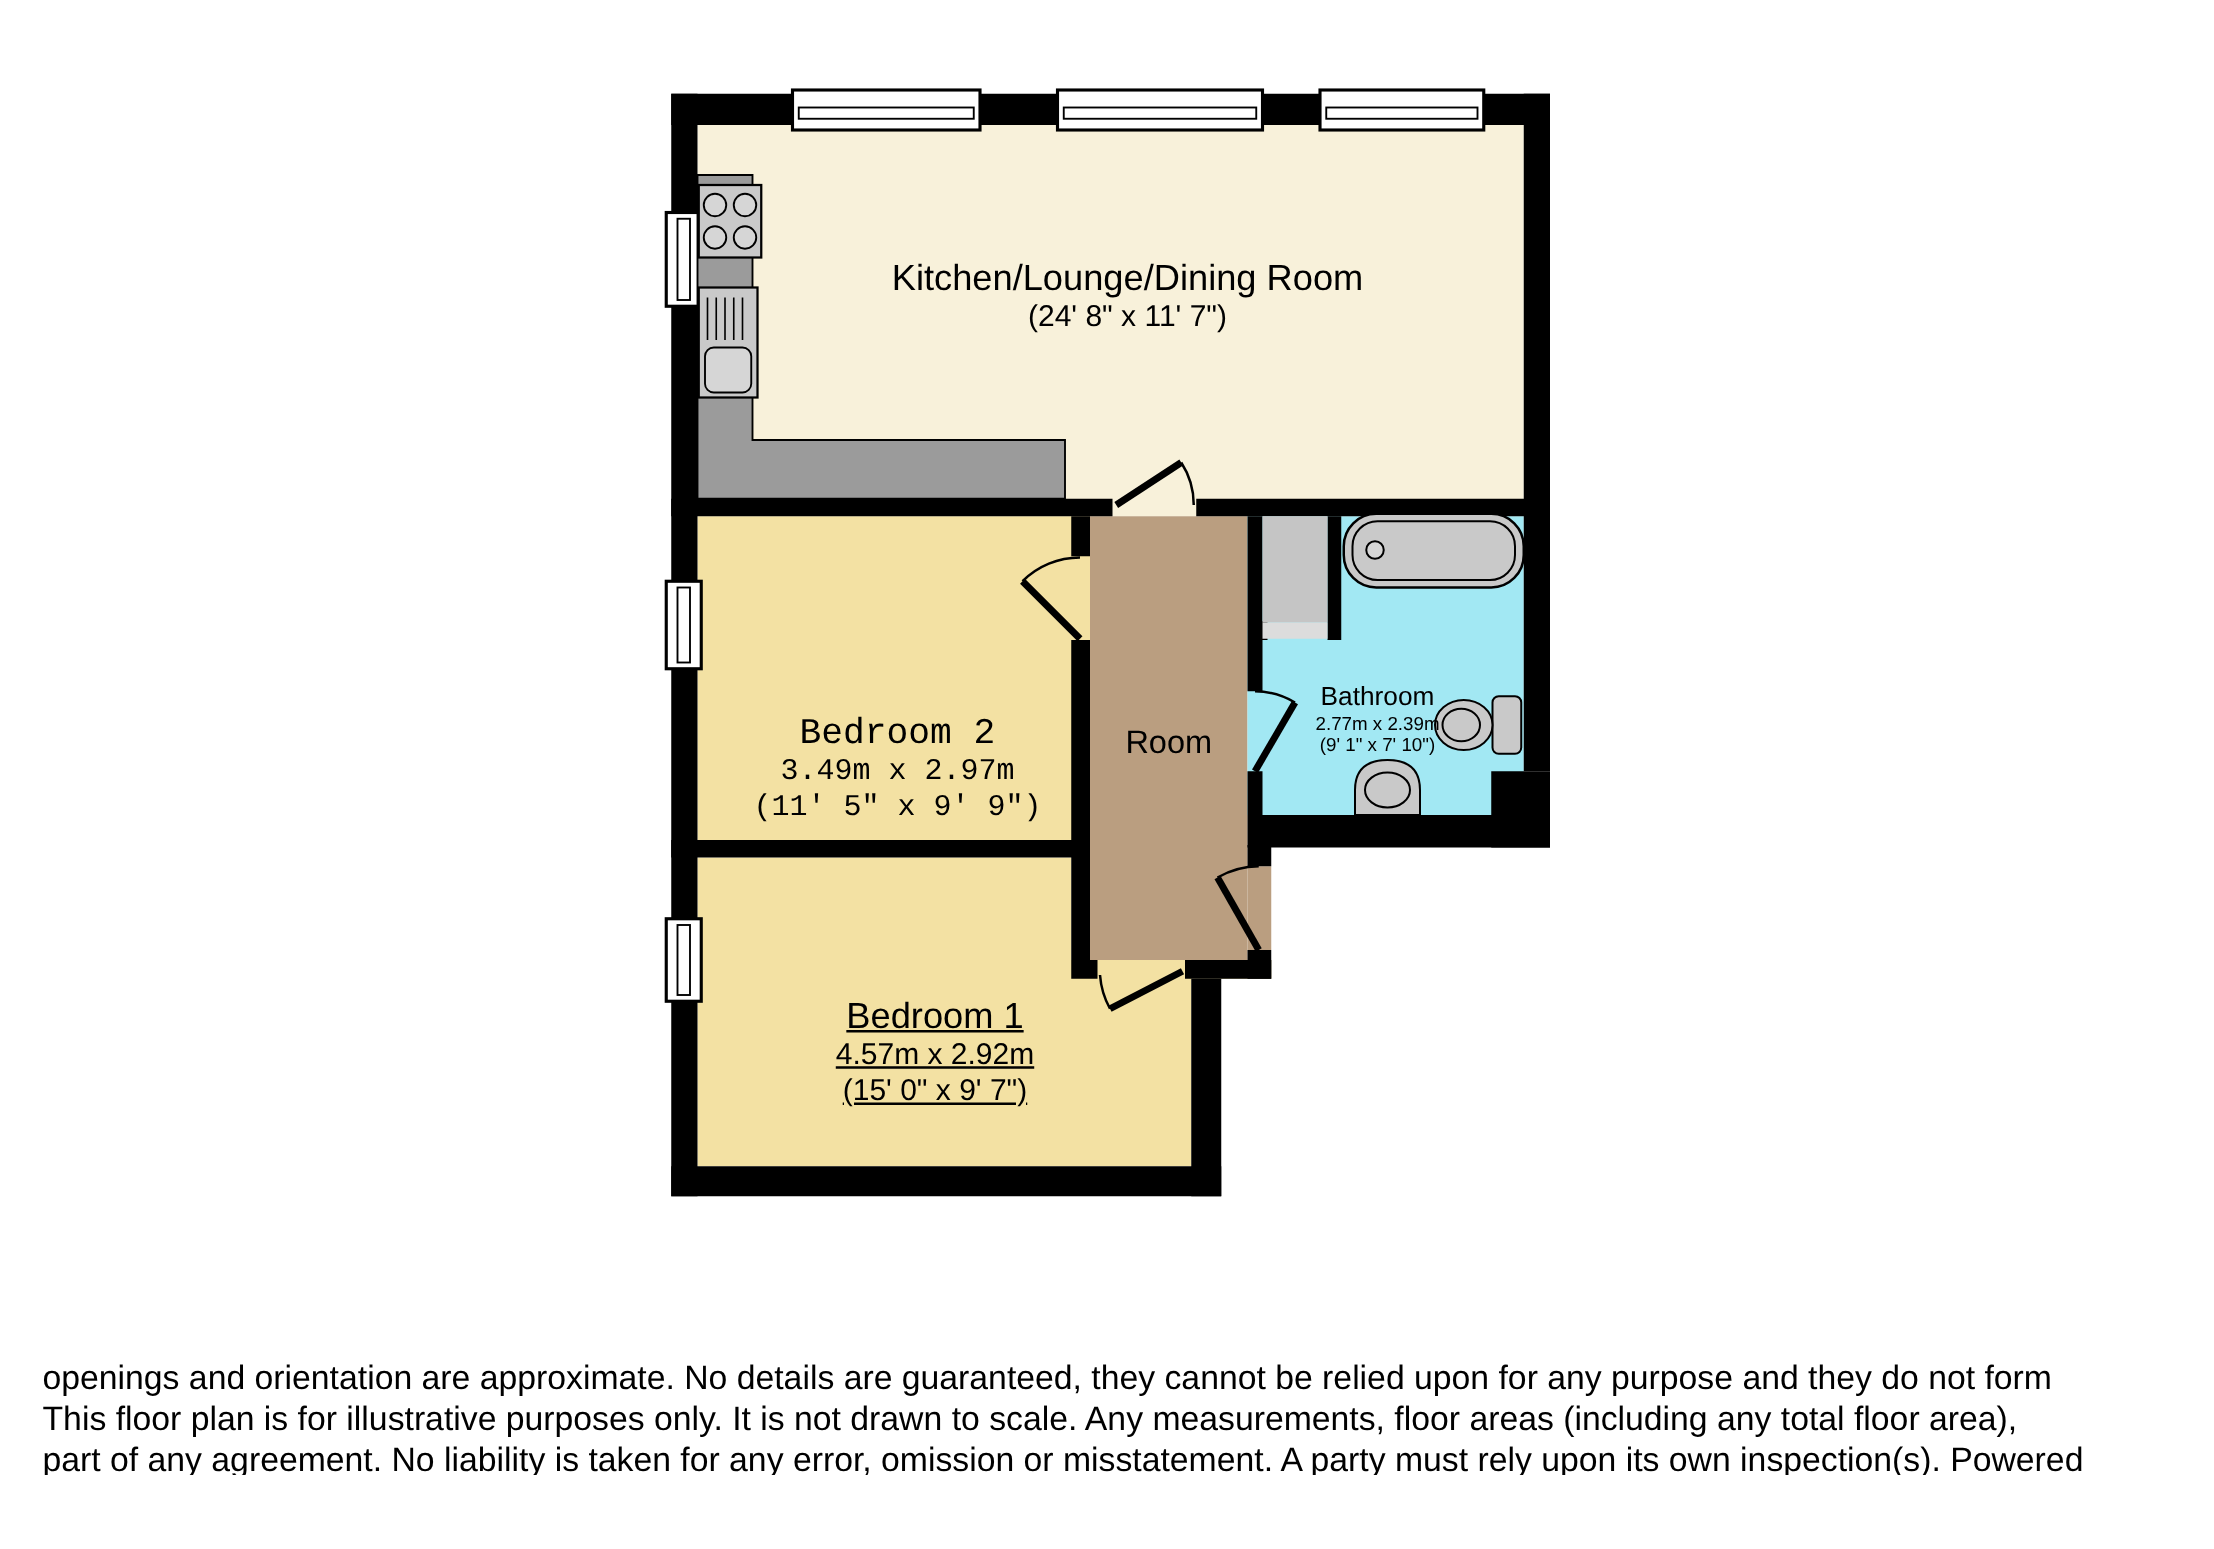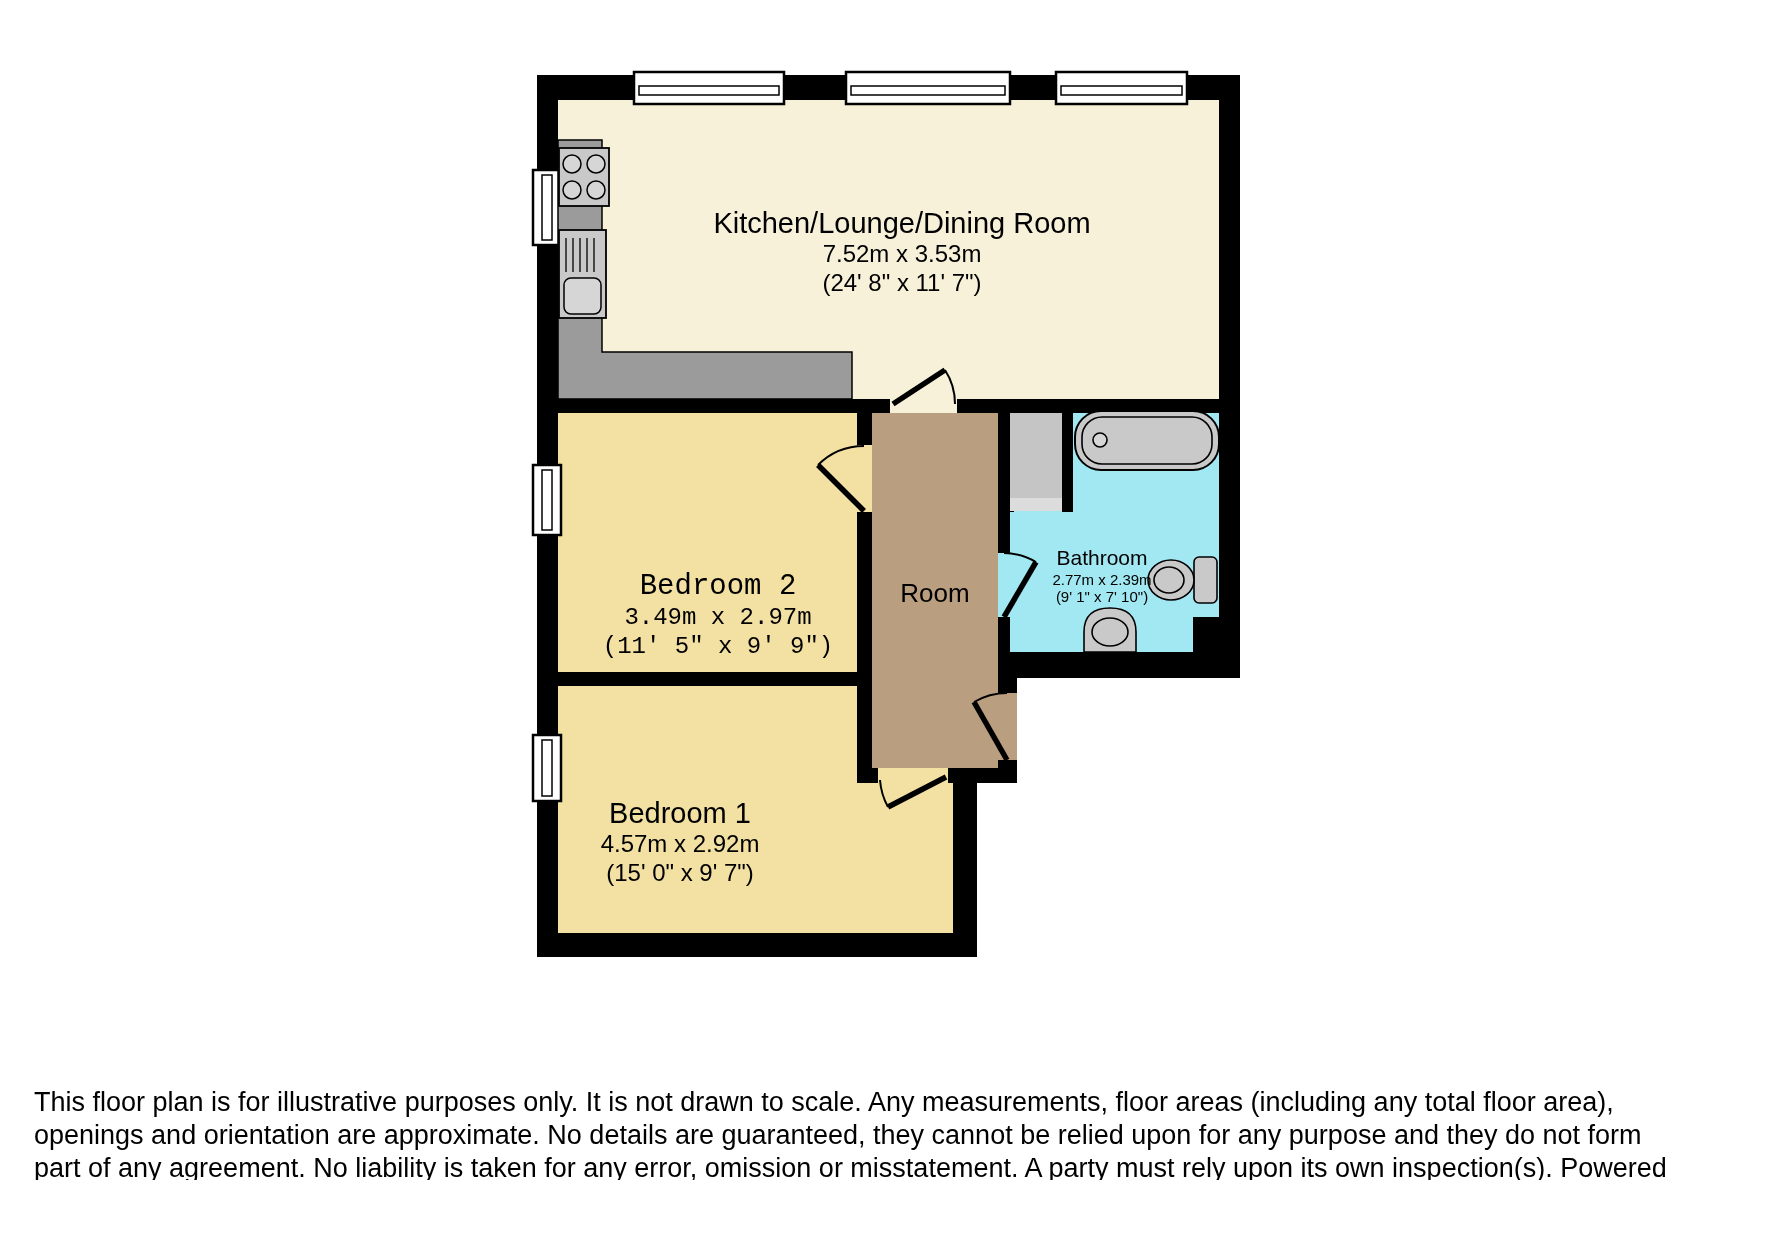--- a/index.html
+++ b/index.html
@@ -173,47 +173,46 @@
       </g>
       <g>
         <line x1="946" y1="777" x2="888" y2="807" stroke-width="5.5"></line>
         <path d="M888,807 A66,66 0 0 1 880,780" fill="none" stroke-width="2"></path>
       </g>
     </g>
   </svg>
 
   <div class="room-label label-kitchen" style="left:902px;top:206px;">
     <div class="name">Kitchen/Lounge/Dining Room</div>
-    <div class="dims">7.52m x 3.53m</div>
     <div class="dims">(24' 8" x 11' 7")</div>
   </div>
 
   <div class="room-label label-bedroom2" style="left:718px;top:570px;font-family:Liberation Mono, monospace;">
     <div class="name">Bedroom 2</div>
     <div class="dims">3.49m x 2.97m</div>
     <div class="dims">(11' 5" x 9' 9")</div>
   </div>
 
-  <div class="room-label label-bedroom1" style="left:680px;top:796px;">
+  <div class="room-label label-bedroom1" style="left:748px;top:796px;text-decoration:underline;">
     <div class="name">Bedroom 1</div>
     <div class="dims">4.57m x 2.92m</div>
     <div class="dims">(15' 0" x 9' 7")</div>
   </div>
 
   <div class="room-label label-bathroom" style="left:1102px;top:514px;">
     <div class="name">Bathroom</div>
     <div class="dims">2.77m x 2.39m</div>
     <div class="dims">(9' 1" x 7' 10")</div>
   </div>
 
   <div class="room-label label-hall" style="left:935px;top:578px;">
     <div class="name">Room</div>
   </div>
 
 
   <div class="footer footer-disclaimer">
+    <div>openings and orientation are approximate. No details are guaranteed, they cannot be relied upon for any purpose and they do not form</div>
     <div>This floor plan is for illustrative purposes only. It is not drawn to scale. Any measurements, floor areas (including any total floor area),</div>
-    <div>openings and orientation are approximate. No details are guaranteed, they cannot be relied upon for any purpose and they do not form</div>
     <div>part of any agreement. No liability is taken for any error, omission or misstatement. A party must rely upon its own inspection(s). Powered</div>
     <div>by www.focalagent.com</div>
   </div>
 
 </div>
 
 </body></html>

